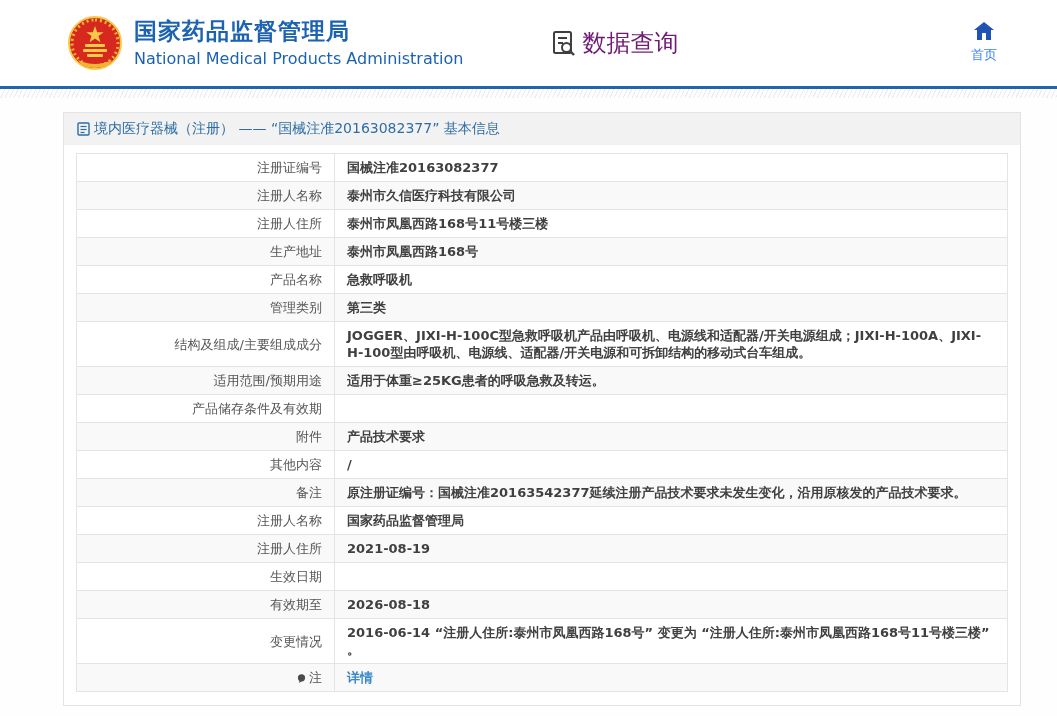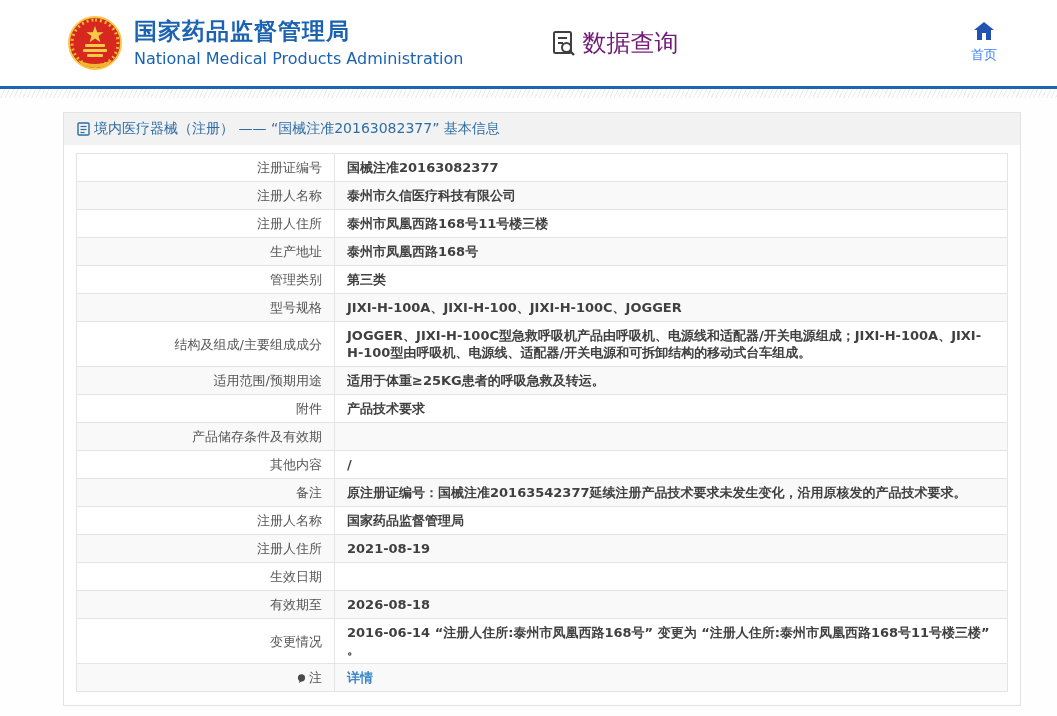--- a/index.html
+++ b/index.html
@@ -188,42 +188,42 @@
         </tr>
         <tr>
           <td class="label-cell"><span>注册人住所</span></td>
           <td class="value-cell"><span>泰州市凤凰西路168号11号楼三楼</span></td>
         </tr>
         <tr>
           <td class="label-cell"><span>生产地址</span></td>
           <td class="value-cell"><span>泰州市凤凰西路168号</span></td>
         </tr>
         <tr>
+          <td class="label-cell"><span>产品名称</span></td>
+          <td class="value-cell"><span>急救呼吸机</span></td>
+        </tr>
+        <tr>
           <td class="label-cell"><span>管理类别</span></td>
           <td class="value-cell"><span>第三类</span></td>
         </tr>
         <tr>
-          <td class="label-cell"><span>型号规格</span></td>
-          <td class="value-cell"><span>JIXI-H-100A、JIXI-H-100、JIXI-H-100C、JOGGER</span></td>
-        </tr>
-        <tr>
           <td class="label-cell"><span>结构及组成/主要组成成分</span></td>
           <td class="value-cell"><span>JOGGER、JIXI-H-100C型急救呼吸机产品由呼吸机、电源线和适配器/开关电源组成；JIXI-H-100A、JIXI-H-100型由呼吸机、电源线、适配器/开关电源和可拆卸结构的移动式台车组成。</span></td>
         </tr>
         <tr>
           <td class="label-cell"><span>适用范围/预期用途</span></td>
           <td class="value-cell"><span>适用于体重≥25KG患者的呼吸急救及转运。</span></td>
         </tr>
         <tr>
+          <td class="label-cell"><span>产品储存条件及有效期</span></td>
+          <td class="value-cell"><span></span></td>
+        </tr>
+        <tr>
           <td class="label-cell"><span>附件</span></td>
           <td class="value-cell"><span>产品技术要求</span></td>
-        </tr>
-        <tr>
-          <td class="label-cell"><span>产品储存条件及有效期</span></td>
-          <td class="value-cell"><span></span></td>
         </tr>
         <tr>
           <td class="label-cell"><span>其他内容</span></td>
           <td class="value-cell"><span>/</span></td>
         </tr>
         <tr>
           <td class="label-cell"><span>备注</span></td>
           <td class="value-cell"><span>原注册证编号：国械注准20163542377延续注册产品技术要求未发生变化，沿用原核发的产品技术要求。</span></td>
         </tr>
         <tr>

